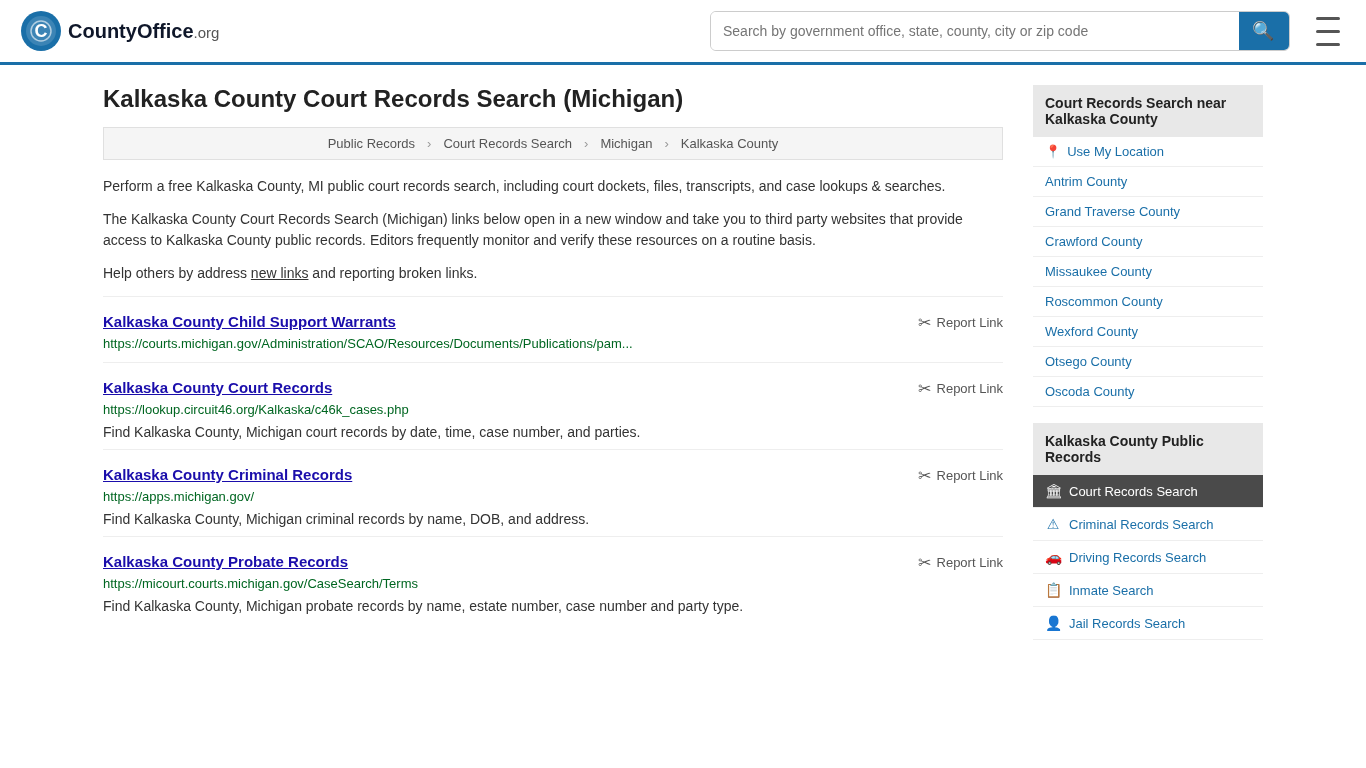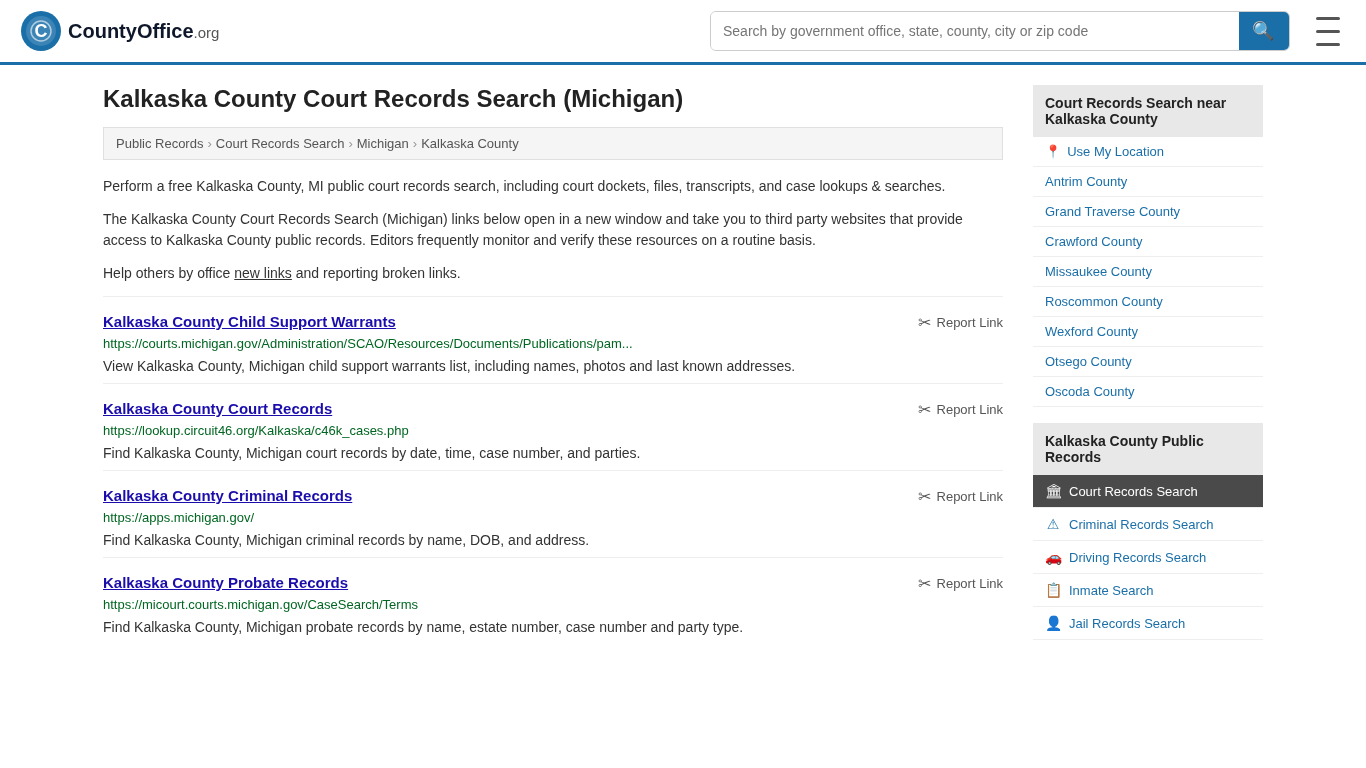--- a/index.html
+++ b/index.html
@@ -261,48 +261,47 @@
     <span style="display:block;width:24px;height:3px;background:#555;border-radius:2px;"></span>
   </button>
 </div>
 
 <div id="main-wrapper">
 
   <div id="content-area">
 
     <h1 id="page-title" style="font-size:24px;font-weight:bold;color:#222;margin-bottom:14px;">Kalkaska County Court Records Search (Michigan)</h1>
 
-    <div id="breadcrumb" style="background:#f5f5f5;border:1px solid #e0e0e0;padding:8px 12px;font-size:13px;color:#555;margin-bottom:16px;display:flex;align-items:center;gap:4px;flex-wrap:wrap;">
+    <div id="breadcrumb" style="background:#f5f5f5;border:1px solid #e0e0e0;padding:8px 12px;font-size:13px;color:#555;margin-bottom:16px;display:flex;align-items:center;gap:12px;flex-wrap:wrap;justify-content:center;">
       <a href="#" style="color:#555;text-decoration:none;">Public Records</a>
       <span style="color:#999;">›</span>
       <a href="#" style="color:#555;text-decoration:none;">Court Records Search</a>
       <span style="color:#999;">›</span>
       <a href="#" style="color:#555;text-decoration:none;">Michigan</a>
       <span style="color:#999;">›</span>
       <a href="#" style="color:#555;text-decoration:none;">Kalkaska County</a>
     </div>
 
     <p class="desc-para">Perform a free Kalkaska County, MI public court records search, including court dockets, files, transcripts, and case lookups &amp; searches.</p>
     <p class="desc-para">The Kalkaska County Court Records Search (Michigan) links below open in a new window and take you to third party websites that provide access to Kalkaska County public records. Editors frequently monitor and verify these resources on a routine basis.</p>
     <p class="desc-para">
-      <span>Help others by office </span><a href="#" style="color:#333;text-decoration:underline;">new links</a><span> and reporting broken links.</span>
+      <span>Help others by address </span><a href="#" style="color:#333;text-decoration:underline;">new links</a><span> and reporting broken links.</span>
     </p>
 
     <div id="results-list">
 
       <div class="result-item">
         <div class="result-header">
           <a class="result-title" href="#">Kalkaska County Child Support Warrants</a>
           <button class="report-link-btn">
             <span class="report-icon">✂</span>
             <span>Report Link</span>
           </button>
         </div>
         <div class="result-url">https://courts.michigan.gov/Administration/SCAO/Resources/Documents/Publications/pam...</div>
-        <div class="result-desc">View Kalkaska County, Michigan child support warrants list, including names, photos and last known addresses.</div>
       </div>
 
       <div class="result-item">
         <div class="result-header">
           <a class="result-title" href="#">Kalkaska County Court Records</a>
           <button class="report-link-btn">
             <span class="report-icon">✂</span>
             <span>Report Link</span>
           </button>
         </div>

